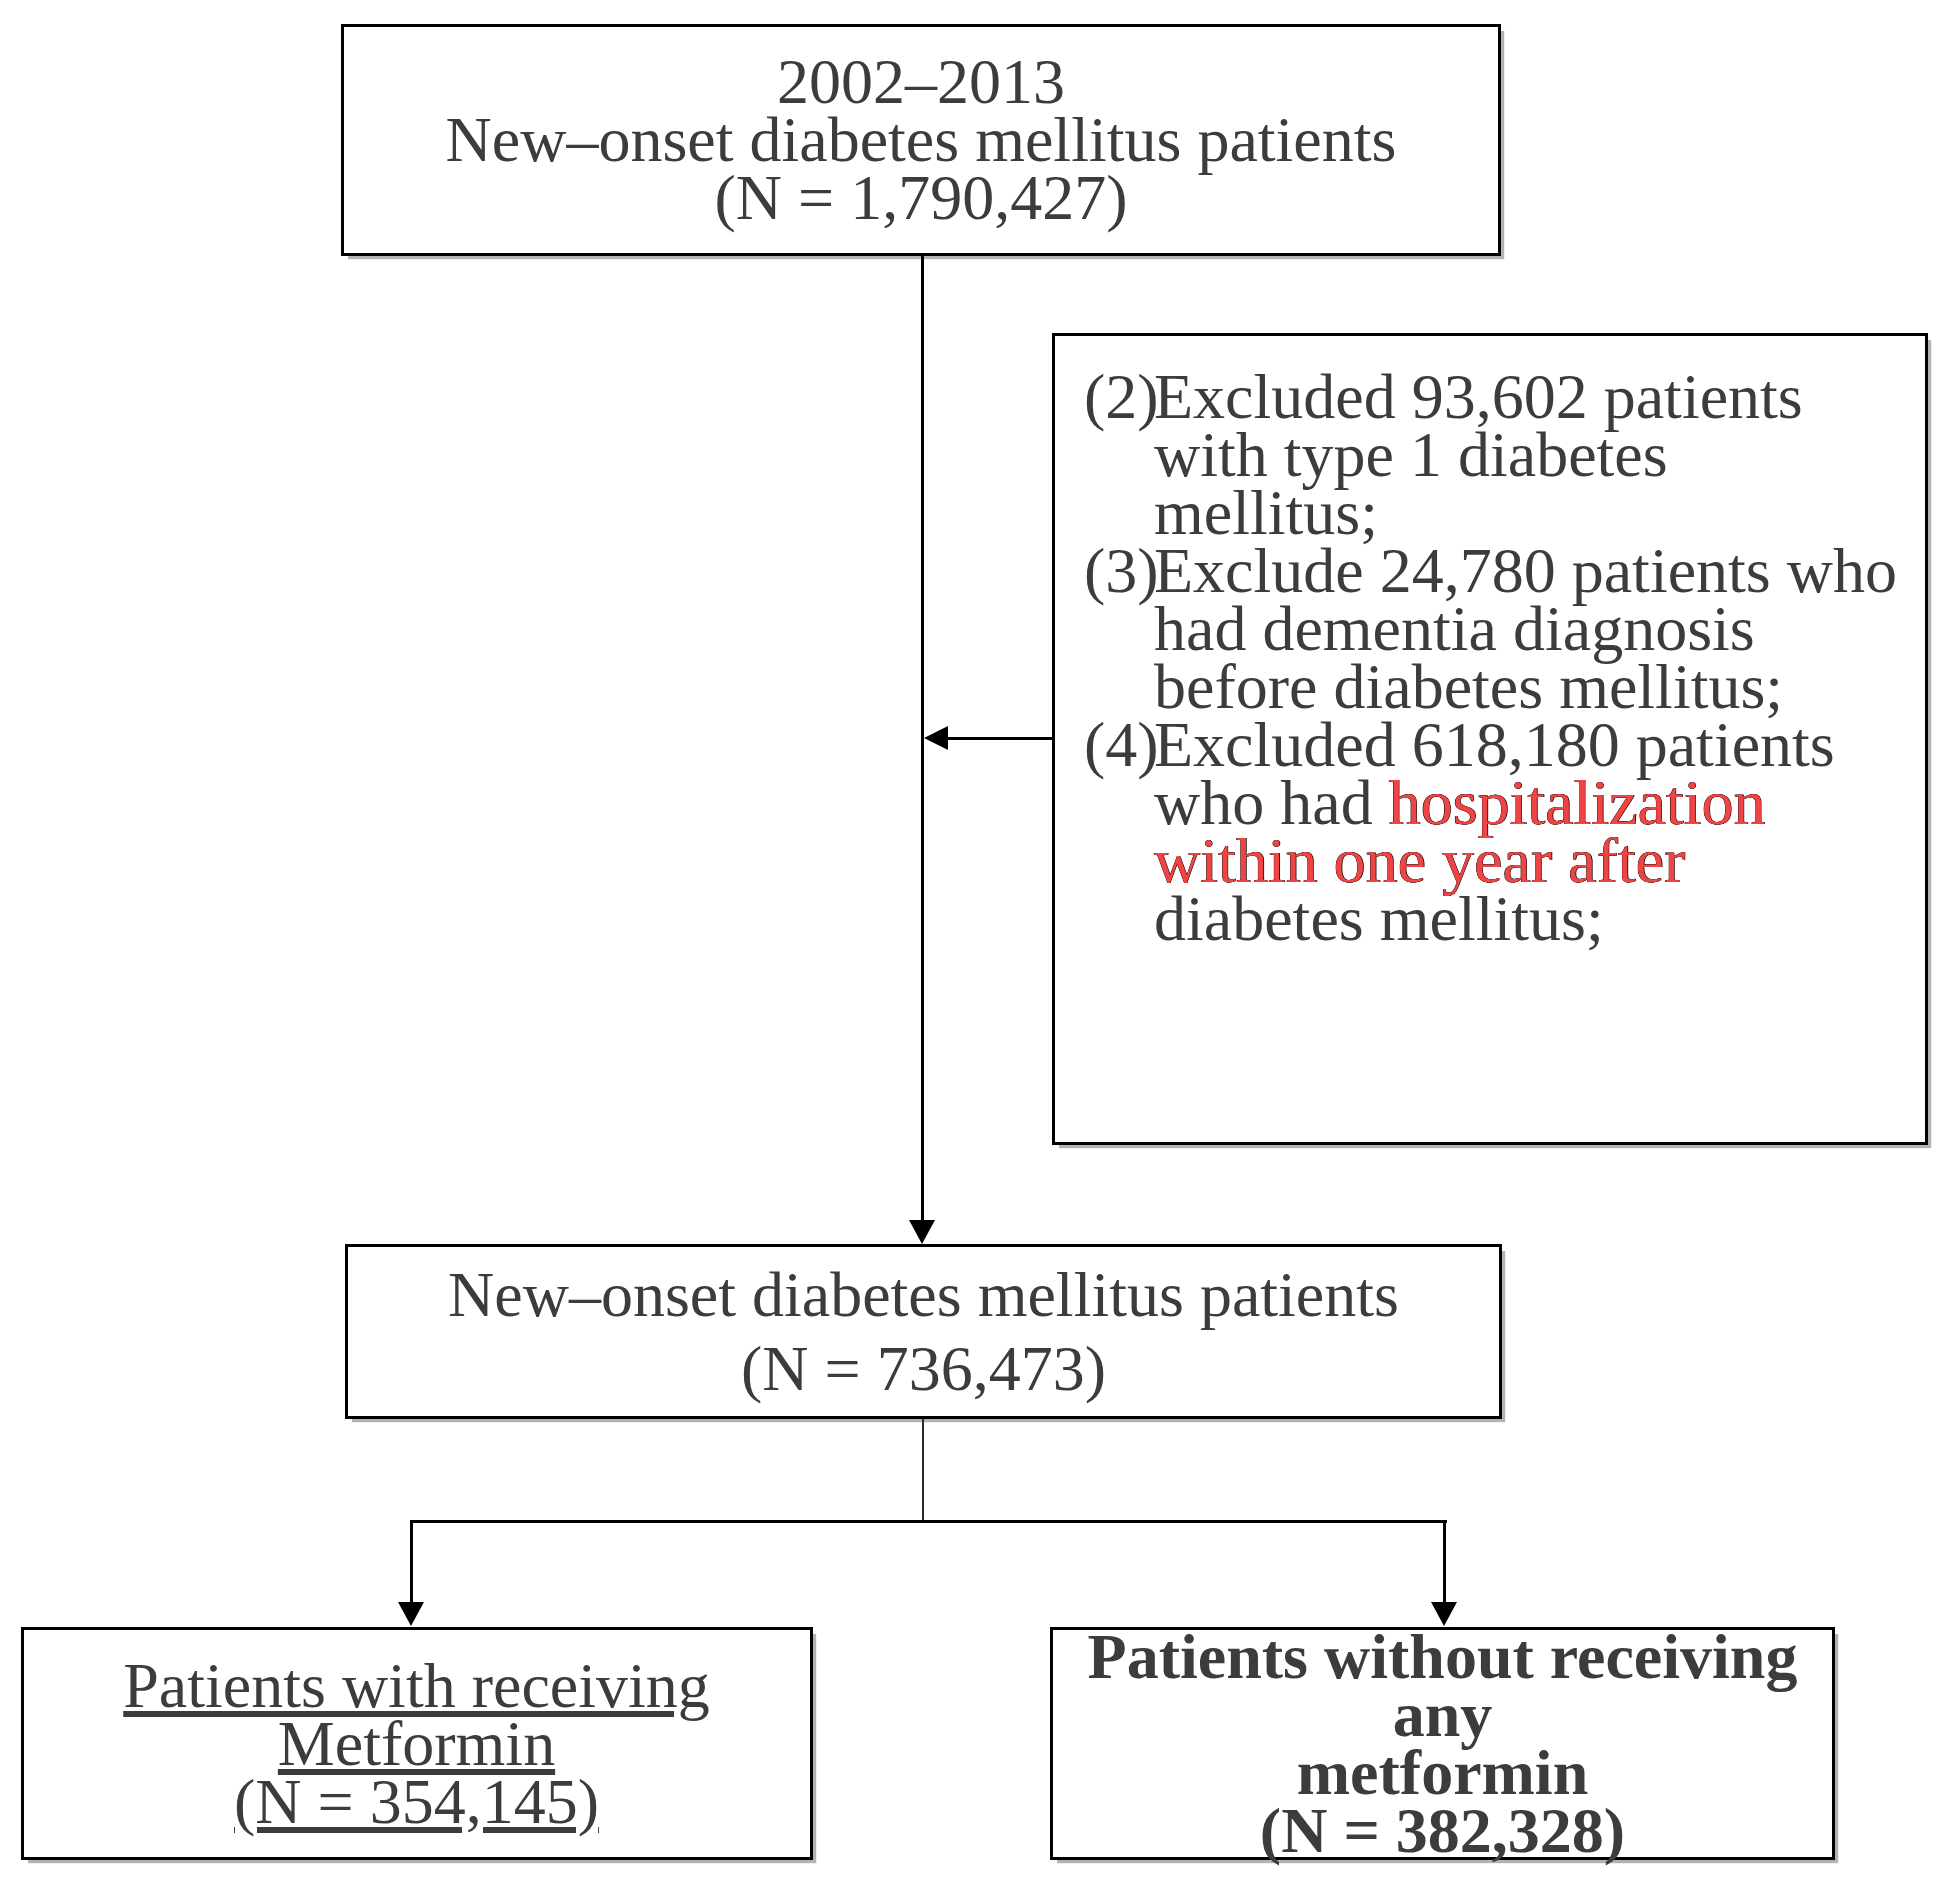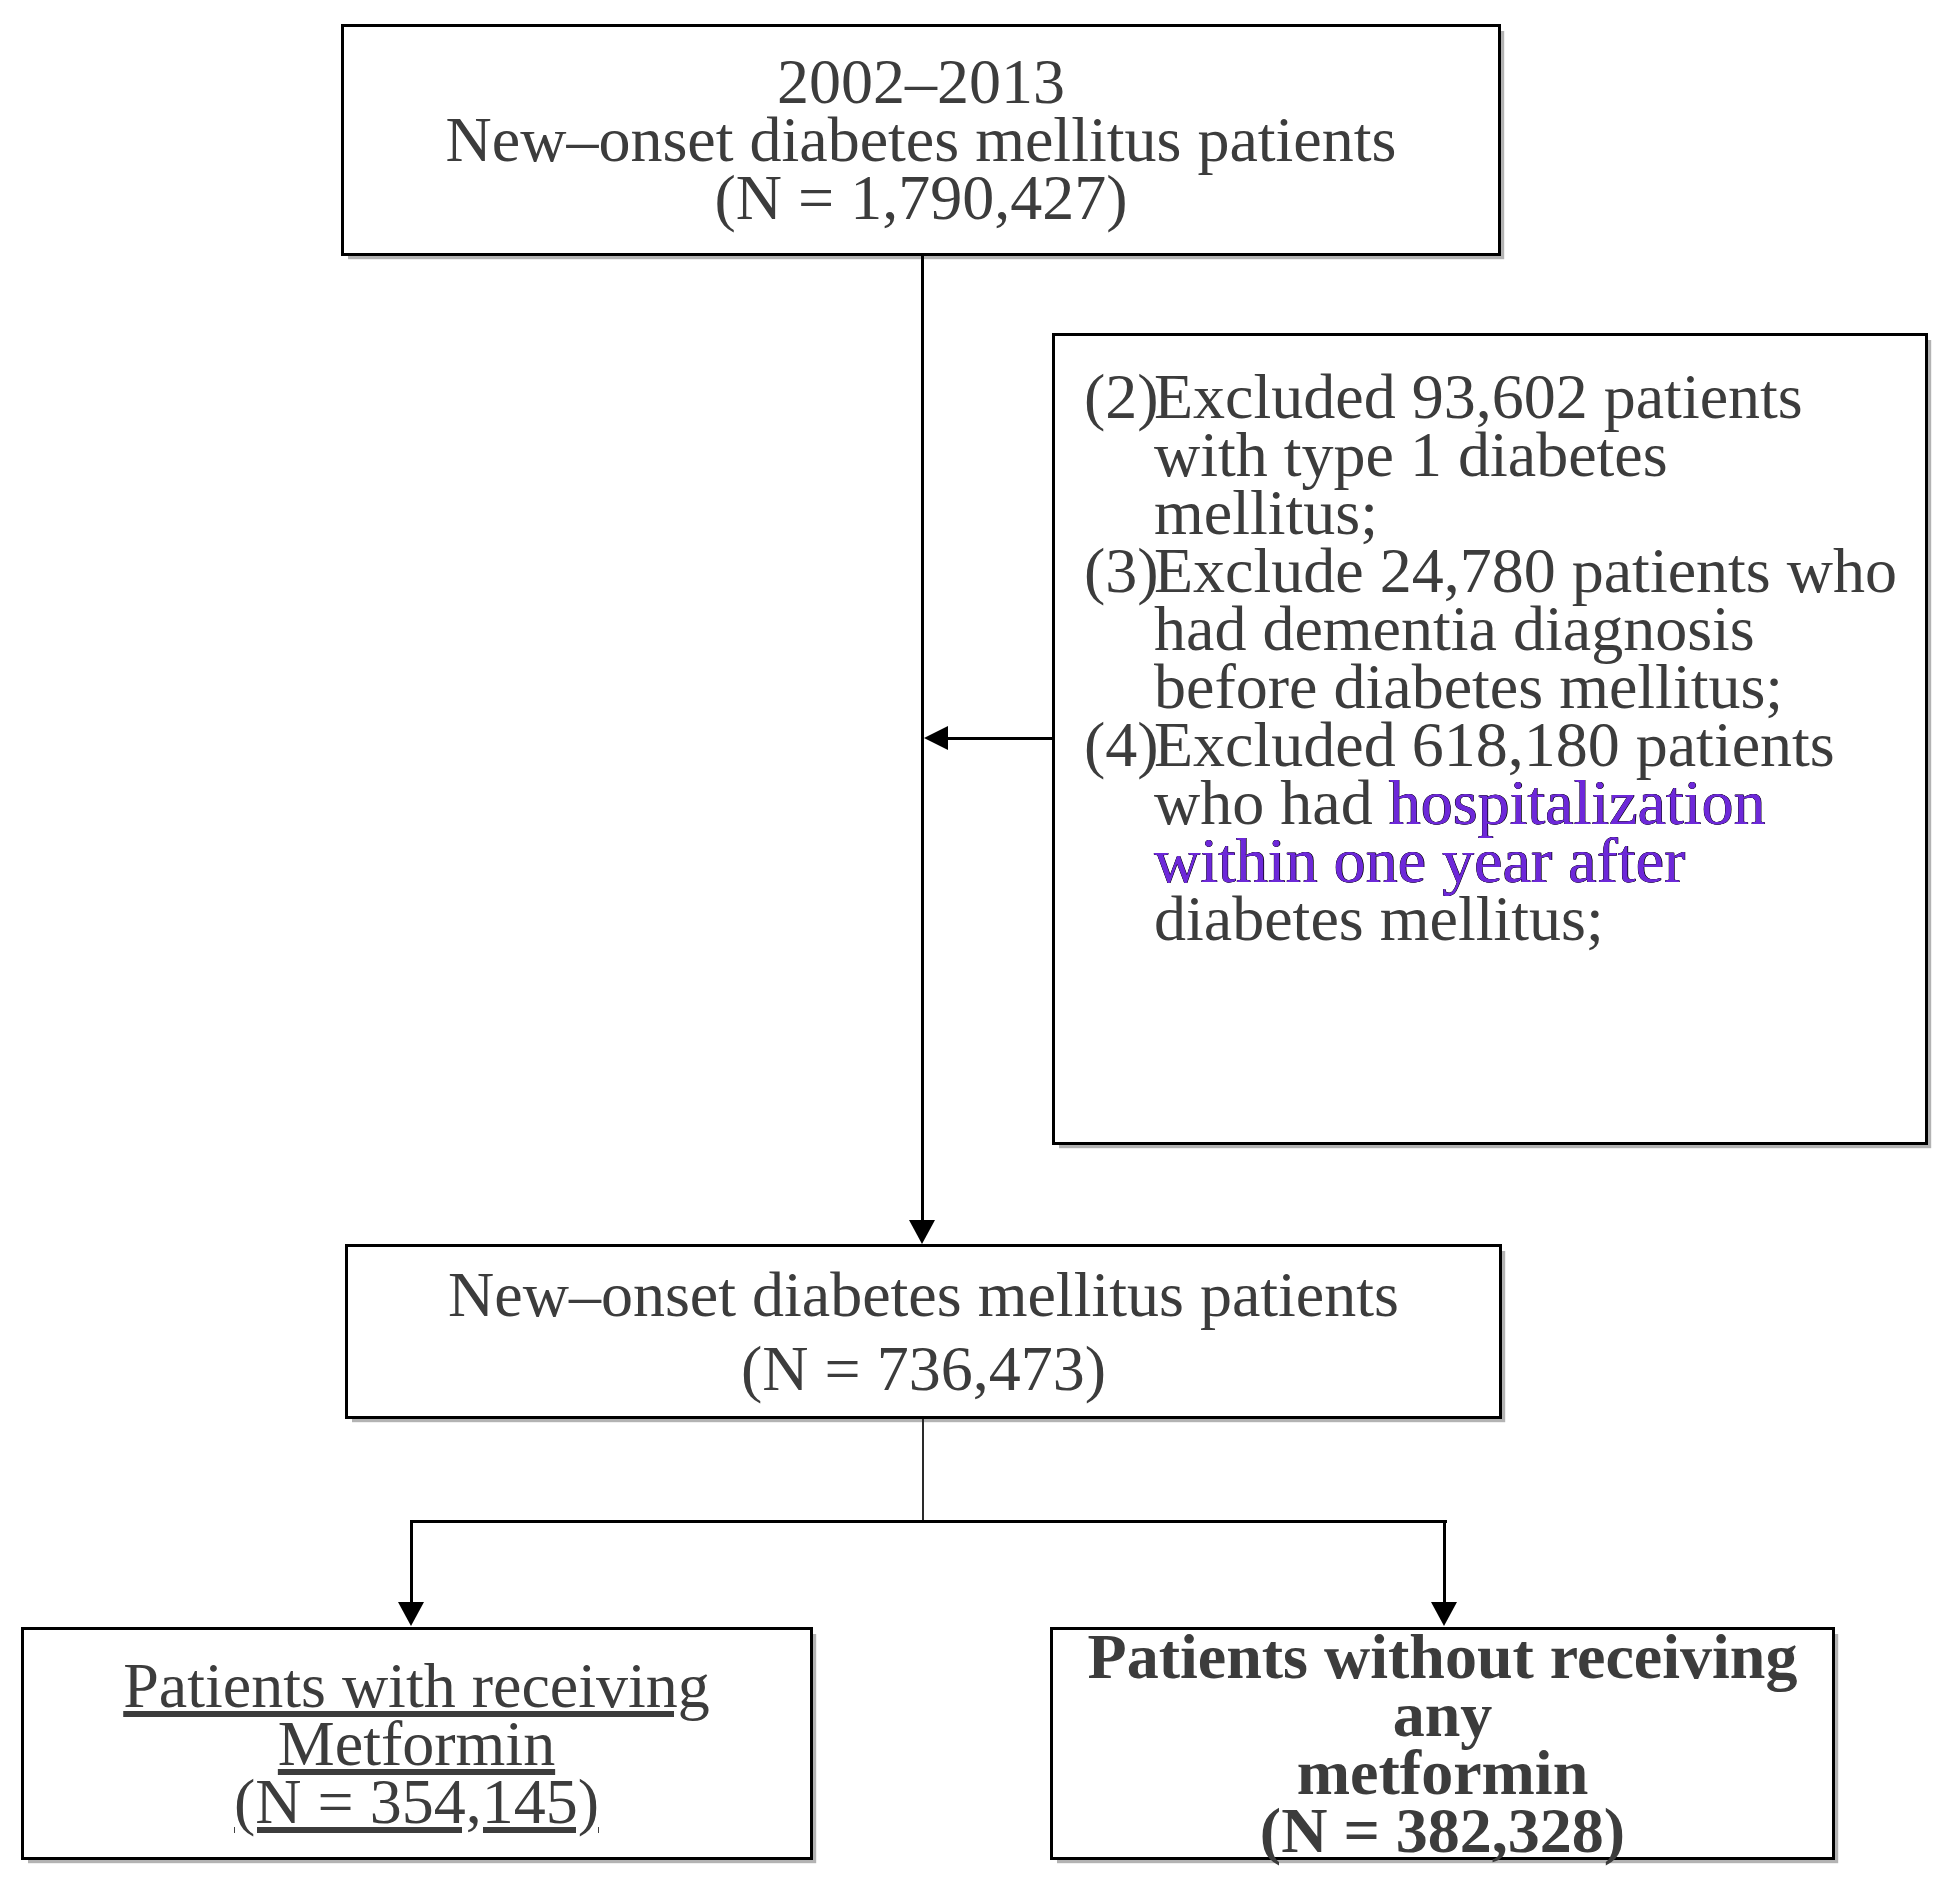--- a/index.html
+++ b/index.html
@@ -39,21 +39,21 @@
   .excl-item {
     padding-left: 70px;
     text-indent: -70px;
   }
   .excl-num {
     display: inline-block;
     width: 70px;
     text-indent: 0;
   }
   .dark {
-    color: #6d28d9;
+    color: #ef4444;
     text-shadow: 0.6px 0 0 #000, -0.3px 0 0 #000, 0 0.3px 0 #000;
   }
   .line { position: absolute; background: #000; }
   #v-line-top      { left: 921px; top: 256px;  width: 2.6px;  height: 966px; }
   #h-arrow-line    { left: 945px; top: 737px; width: 109px; height: 2.6px; }
   #v-line-mid      { left: 922px; top: 1419px; width: 1.9px;  height: 102px; background: #2a2a2a; }
   #h-split-line    { left: 410px;  top: 1520px; width: 1037px; height: 3.2px; }
   #v-drop-left     { left: 410px;  top: 1520px; width: 2.6px;  height: 83px; }
   #v-drop-right    { left: 1443px; top: 1520px; width: 2.6px;  height: 83px; }
   .arrow-down {

